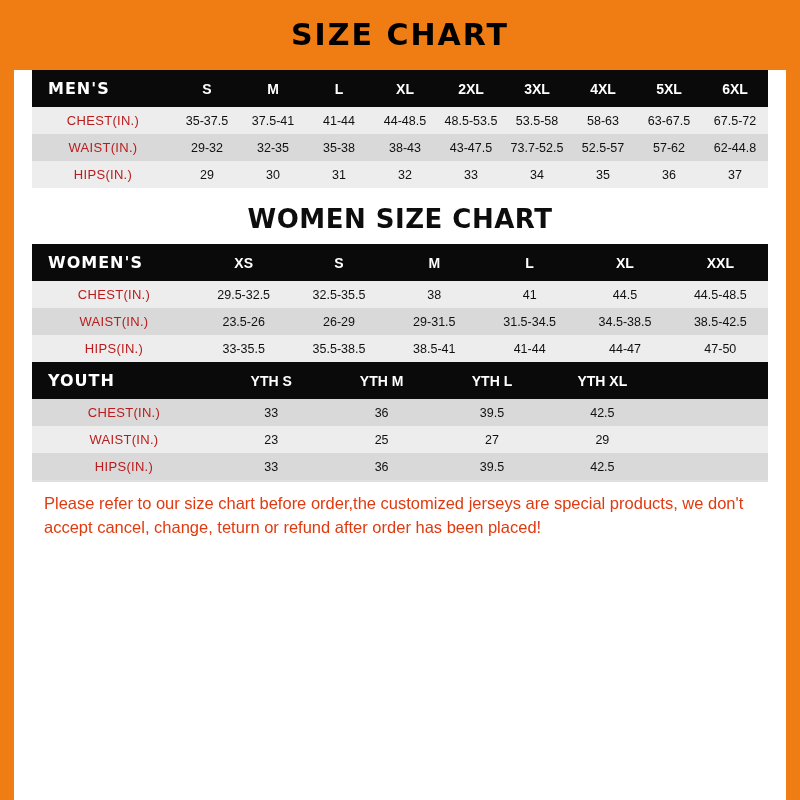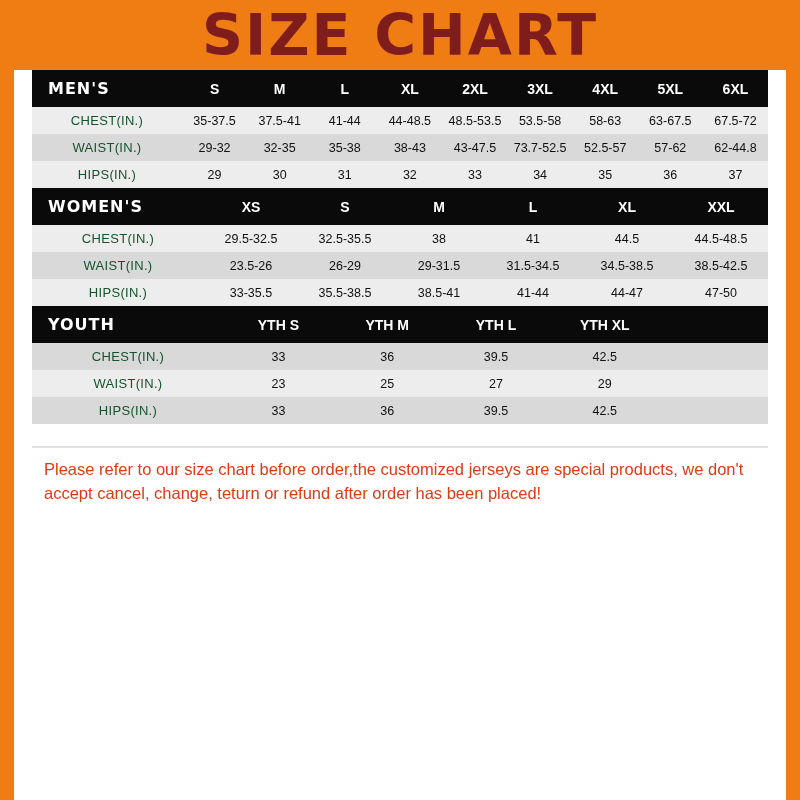--- a/index.html
+++ b/index.html
@@ -25,23 +25,23 @@
   .banner {
     height: 70px;
     background: #f07c14;
     display: flex;
     align-items: center;
     justify-content: center;
   }
   .banner-title {
     font-family: "DejaVu Sans", sans-serif;
     font-weight: bold;
-    font-size: 57px;
+    font-size: 30px;
     letter-spacing: 2px;
-    color: #7f1d1d;
+    color: #000000;
     text-align: center;
     line-height: 1;
   }
   .content {
     padding: 0 18px;
     box-sizing: border-box;
   }
   .section-title {
     text-align: center;
     font-family: "DejaVu Sans", sans-serif;
@@ -65,48 +65,48 @@
     font-family: "Liberation Sans", sans-serif;
     white-space: nowrap;
   }
   table.size-table thead tr {
     background: #0a0a0a;
   }
   table.size-table thead th {
     color: #ffffff;
     font-weight: bold;
     font-size: 14px;
-    padding: 9px 16px;
+    padding: 9px 8px;
   }
   table.size-table thead th.row-head {
     text-align: left;
     padding-left: 16px;
     font-family: "DejaVu Sans", sans-serif;
     font-size: 16px;
     letter-spacing: 1px;
   }
   table.size-table tbody tr.alt-light {
     background: #ededed;
   }
   table.size-table tbody tr.alt-dark {
     background: #d9d9d9;
   }
   table.size-table tbody td.row-head {
     font-weight: normal;
     font-size: 13px;
-    color: #14532d;
+    color: #b91c1c;
     letter-spacing: 0.3px;
     margin-left: 16px;
   }
   .men-col-head { width: 118px; }
   .women-col-head { width: 140px; }
   .youth-col-head { width: 160px; }
 
   .footer-note {
-    margin-top: 22px;
+    margin-top: 0;
     padding: 10px 12px 0 12px;
     border-top: 2px solid #e0e0e0;
     color: #e03a10;
     font-size: 16.5px;
     line-height: 1.45;
     font-family: "Liberation Sans", sans-serif;
     text-align: left;
   }
 </style>
 </head>
@@ -168,20 +168,21 @@
           <td>32</td>
           <td>33</td>
           <td>34</td>
           <td>35</td>
           <td>36</td>
           <td>37</td>
         </tr>
       </tbody>
     </table>
 
+    <div class="section-title">WOMEN SIZE CHART</div>
     <table class="size-table">
       <thead>
         <tr>
           <th class="row-head women-col-head">WOMEN'S</th>
           <th>XS</th>
           <th>S</th>
           <th>M</th>
           <th>L</th>
           <th>XL</th>
           <th>XXL</th>

